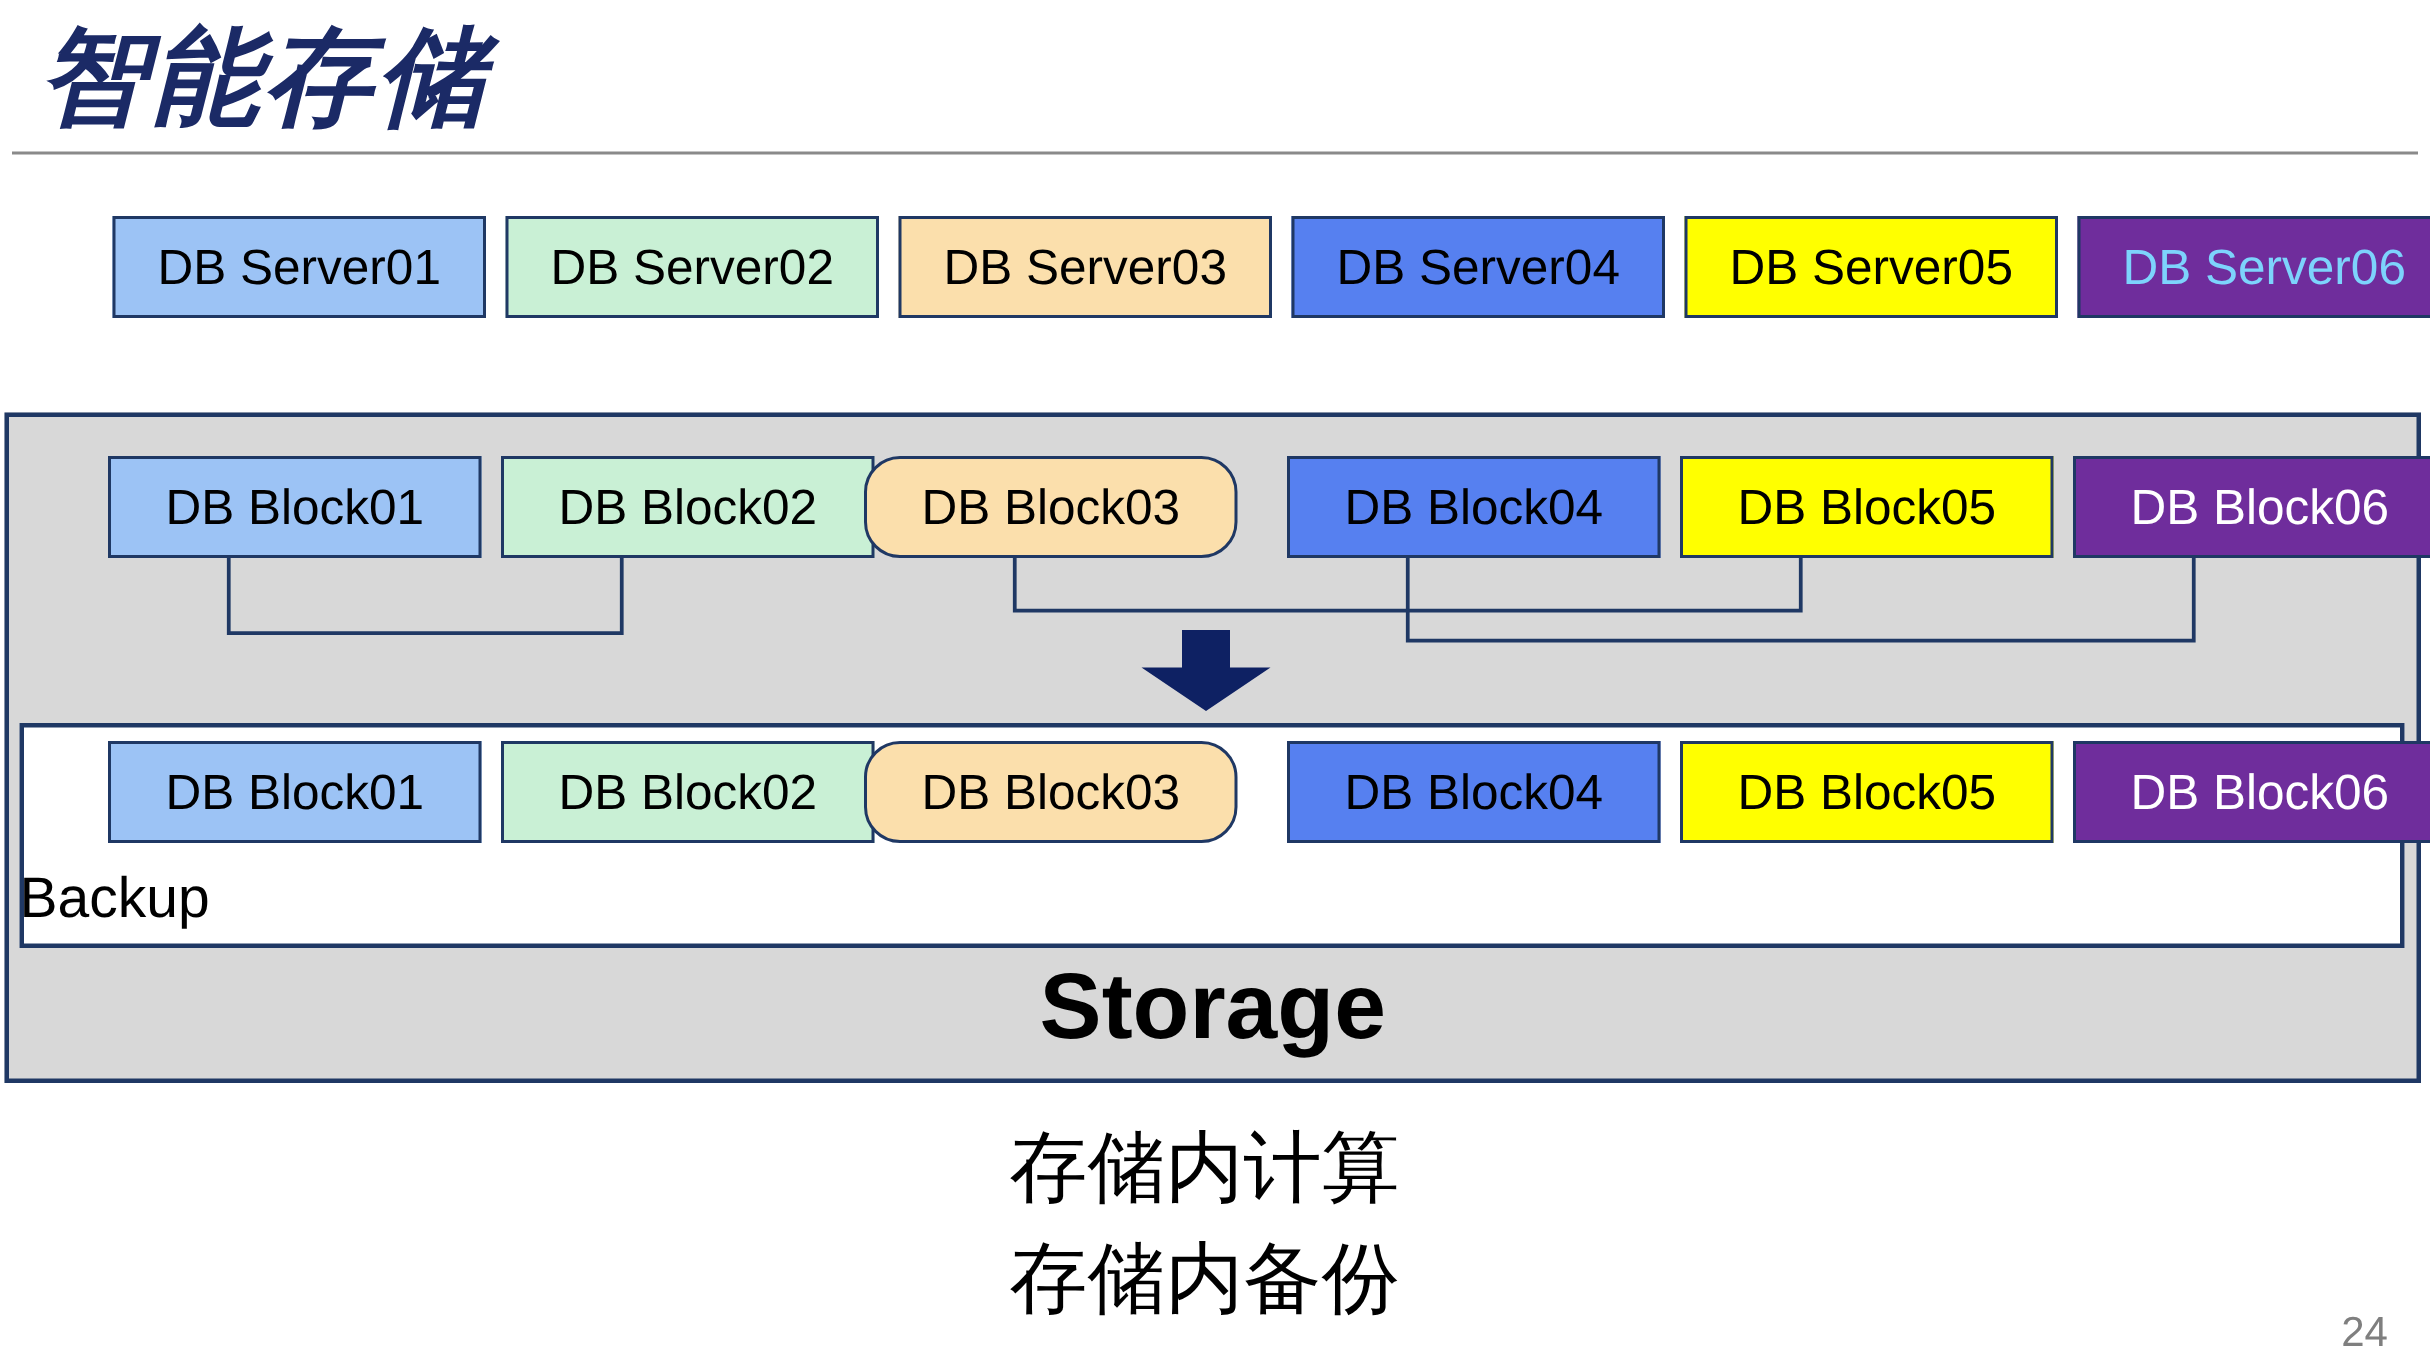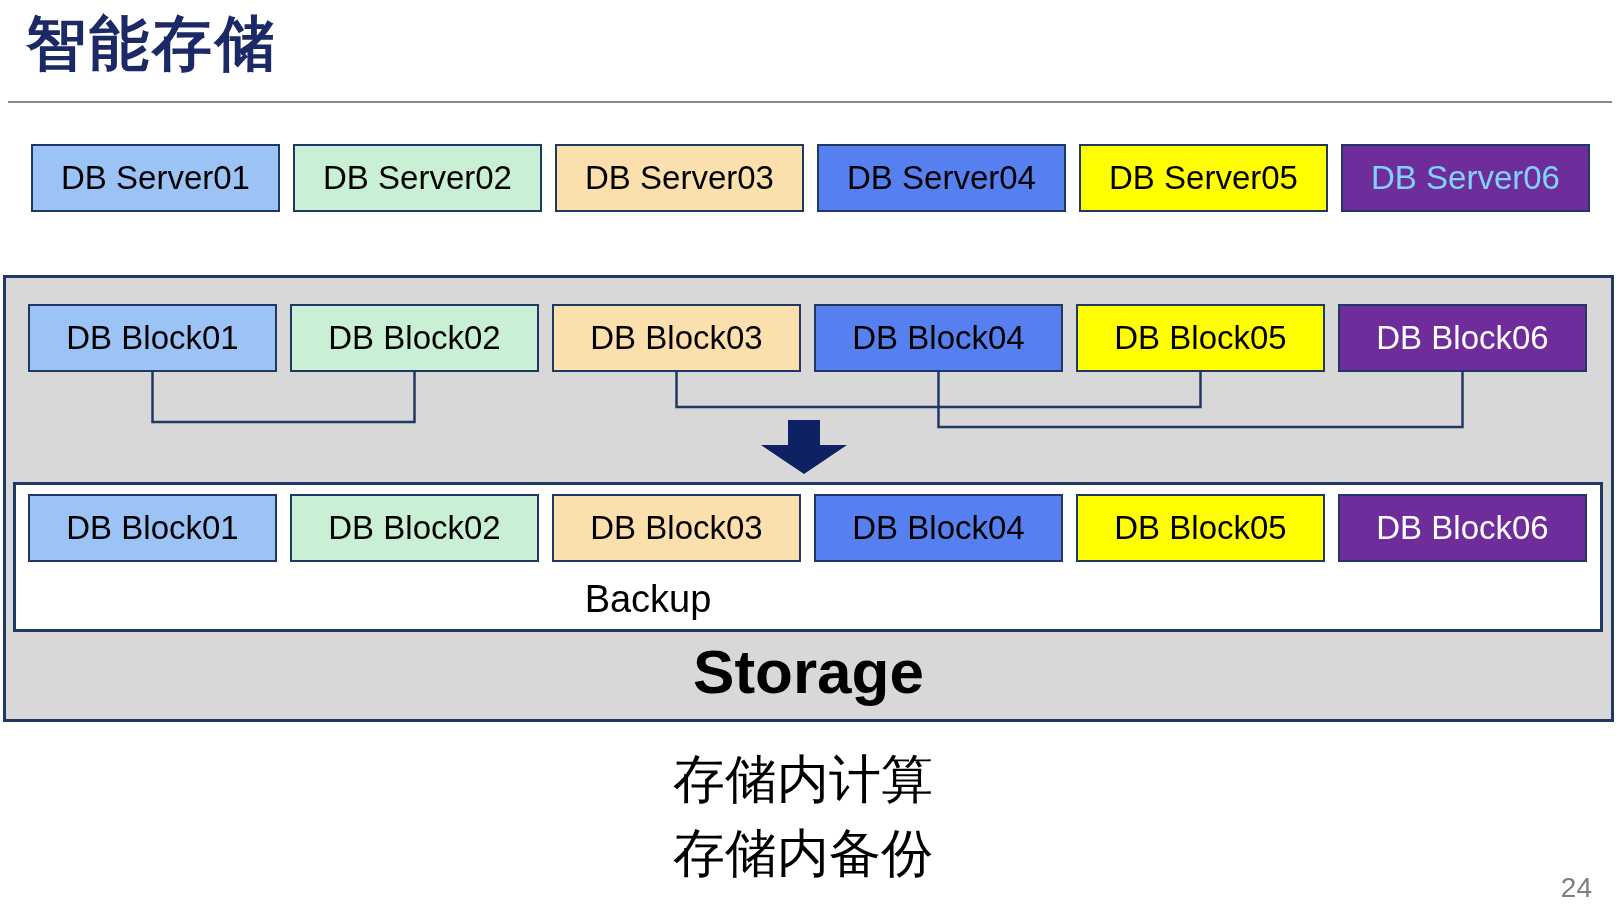--- a/index.html
+++ b/index.html
@@ -1,51 +1,51 @@
 <!DOCTYPE html>
 <html><head>
 <meta charset="utf-8">
 <style>
   html,body{margin:0;padding:0;background:#fff;}
   .slide{
     position:relative;width:1620px;height:910px;background:#ffffff;
     font-family:"Liberation Sans","DejaVu Sans",sans-serif;overflow:hidden;
   }
   .title{
-    position:absolute;left:26px;top:4px;font-size:60px;font-weight:700;
-    color:#1B2A66;letter-spacing:3px;white-space:nowrap;
+    position:absolute;left:26px;top:4px;font-size:72px;font-weight:700;
+    color:#1B2A66;letter-spacing:3px;white-space:nowrap;font-style:italic;
   }
   .title-rule{
     position:absolute;left:8px;right:8px;top:101px;height:2px;background:#8A8A8A;
   }
   .box{
     position:absolute;width:249px;height:68px;box-sizing:border-box;
     border:2px solid #1F3864;display:flex;align-items:center;justify-content:center;
-    font-size:33px;color:#000;white-space:nowrap;
+    font-size:33px;color:#000;white-space:nowrap;margin-left:44px;
   }
   
   .row-servers{top:144px;}
   
   .row-src{top:304px;}
   .row-bak{top:494px;}
   .s1{left:31px;}  .s2{left:293px;} .s3{left:555px;} .s4{left:817px;} .s5{left:1079px;} .s6{left:1341px;}
-  .b1{left:28px;}  .b2{left:290px;} .b3{left:552px;} .b4{left:814px;} .b5{left:1076px;} .b6{left:1338px;}
+  .b1{left:28px;}  .b2{left:290px;} .b3{left:532px;border-radius:24px;} .b4{left:814px;} .b5{left:1076px;} .b6{left:1338px;}
   .gray-container{
     position:absolute;left:3px;top:275px;width:1611px;height:447px;
     box-sizing:border-box;background:#D8D8D8;border:3px solid #1F3864;
   }
   .diagram-svg{
     position:absolute;left:0;top:0;width:1620px;height:910px;pointer-events:none;
   }
   .backup-container{
     position:absolute;left:13px;top:482px;width:1590px;height:150px;
     box-sizing:border-box;background:#ffffff;border:3px solid #1F3864;
   }
   .backup-label{
-    position:absolute;left:13px;width:1270px;top:578px;text-align:center;
+    position:absolute;left:13px;width:1270px;top:578px;
     font-size:38px;color:#000;
   }
   .storage-label{
     position:absolute;left:3px;width:1611px;top:636px;text-align:center;
     font-size:62px;font-weight:700;color:#000;
   }
   .captions{
     position:absolute;left:0;width:1606px;top:742px;text-align:center;
     font-size:52px;color:#000;line-height:74px;
   }

